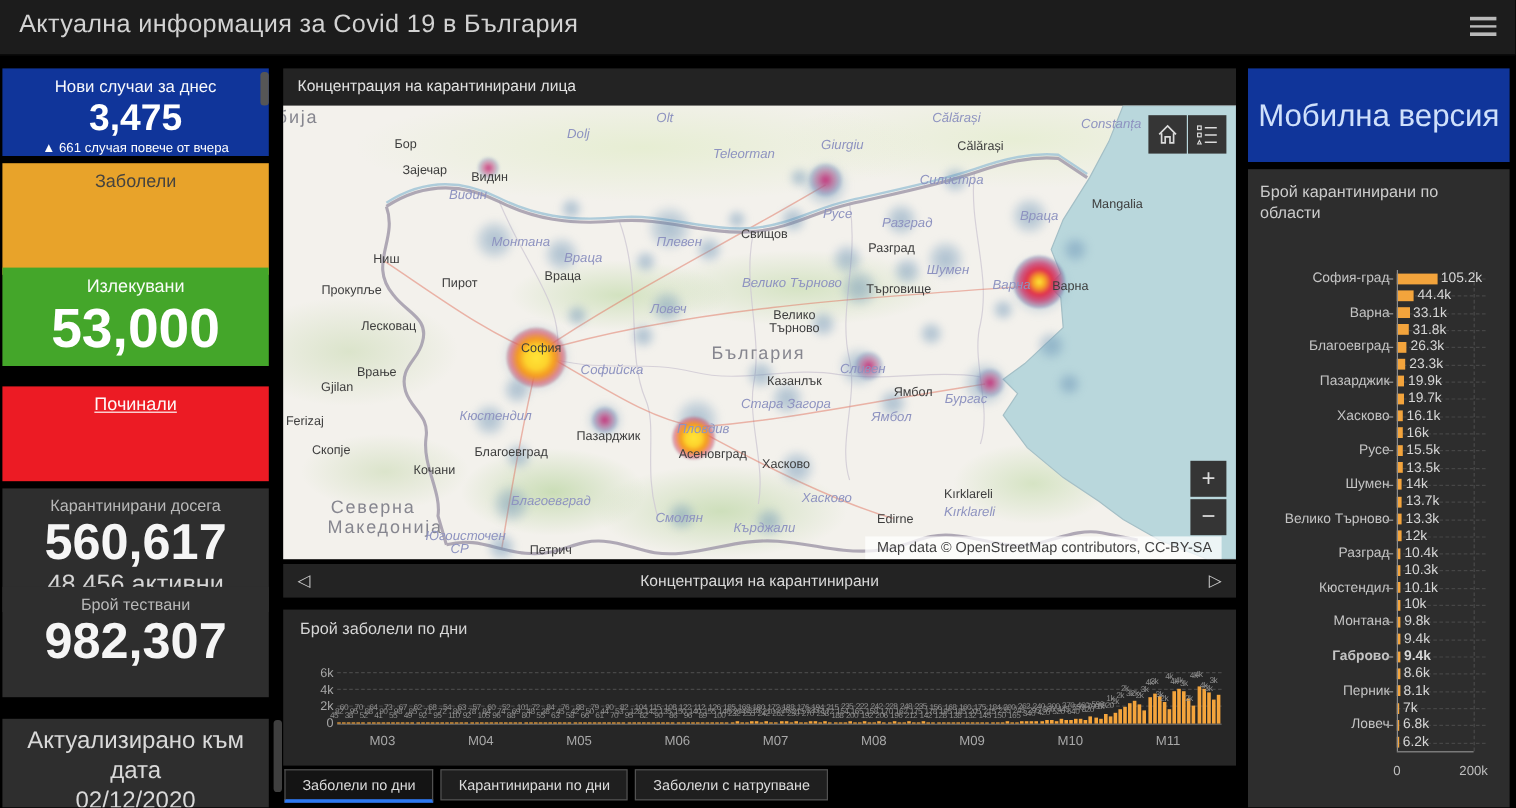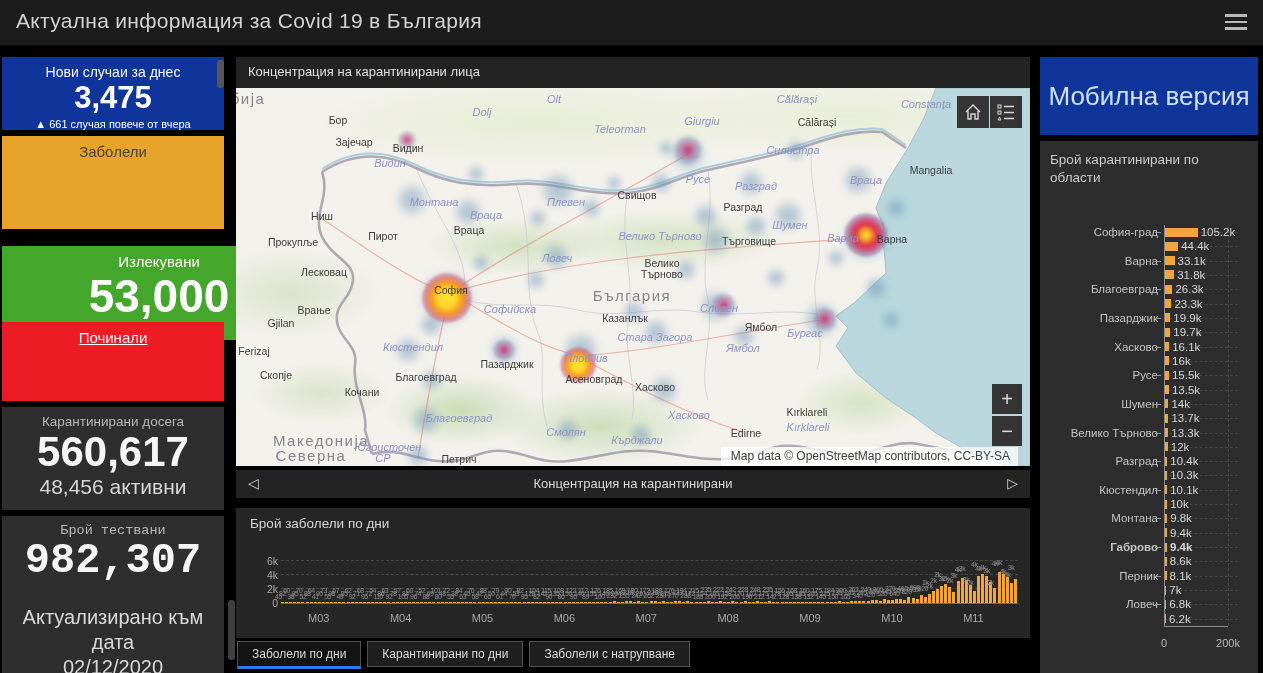--- a/index.html
+++ b/index.html
@@ -12,22 +12,22 @@
   #hamburger span{display:block;width:22px;height:2.5px;background:#b9b9b9;margin-bottom:4px;}
   
   .card{position:absolute;left:2px;width:222px;text-align:center;overflow:hidden;}
   .card .clabel{font-size:14px;margin-top:7px;opacity:.97;}
   .card .cbig{font-size:31px;font-weight:700;line-height:1.05;margin-top:2px;}
   .card .chuge{font-size:46px;font-weight:700;line-height:1.0;margin-top:3px;}
   .card .cdark{font-size:42px;font-weight:700;line-height:1.0;margin-top:2px;color:#f5f5f5;}
   .card .cdelta{font-size:11px;margin-top:3px;}
   .card .csub{font-size:21px;margin-top:2px;color:#d6d6d6;}
   .card .cdate{font-size:20px;line-height:1.25;margin-top:6px;}
-  #card0{top:57px;height:73px;} #card1{top:136px;height:93px;} #card2{top:246px;height:94px;padding-left:46px;}
-  #card3{top:322px;height:79px;text-decoration:underline;} #card4{top:407px;height:103px;} #card5{top:516px;height:92px;font-family:Liberation Mono, monospace;}
+  #card0{top:57px;height:73px;} #card1{top:136px;height:93px;} #card2{top:223px;height:82px;}
+  #card3{top:322px;height:79px;text-decoration:underline;} #card4{top:407px;height:103px;} #card5{top:489px;height:92px;}
   #card6{top:599px;height:74px;}
   #card4 .clabel,#card5 .clabel{color:#bdbdbd;font-size:13.5px;}
   .sb-thumb{position:absolute;background:#565656;border-radius:3px;}
   
   #map-panel{position:absolute;left:236px;top:57px;width:794px;height:409px;background:#232323;}
   #map-title{position:absolute;left:12px;top:7px;font-size:13px;color:#e0e0e0;}
   #map-canvas{position:absolute;left:0;top:31px;width:794px;height:378px;overflow:hidden;
     background-color:#f3f1ec;
     background-image:
       radial-gradient(ellipse 130px 42px at 280px 158px, rgba(184,214,156,.55), transparent 70%),
@@ -213,21 +213,21 @@
         <div class="blob low" style="left: 421px; top: 51px; height: 18px; width: 18px;"></div>
         <div class="blob med" style="left: 162px; top: 43px; height: 18px; width: 18px;"></div>
         <div class="blob med" style="left: 438px; top: 48px; height: 28px; width: 28px;"></div>
         <div class="blob med" style="left: 257px; top: 251px; height: 22px; width: 22px;"></div>
         <div class="blob med" style="left: 476px; top: 205px; height: 24px; width: 24px;"></div>
         <div class="blob med" style="left: 577px; top: 219px; height: 24px; width: 24px;"></div>
         <div class="blob hot" style="left: 324px; top: 259px; height: 36px; width: 36px;"></div>
         <div class="blob hot" style="left: 186px; top: 185px; height: 50px; width: 50px;"></div>
         <div class="blob hot2" style="left: 608px; top: 125px; height: 44px; width: 44px;"></div>
         <div class="mlabel country" style="left: 396px; top: 207px;">България</div>
-        <div class="mlabel country" style="left: 75px; top: 335px; margin-top: 32px;">Северна</div>
+        <div class="mlabel country" style="left: 75px; top: 335px;">Северна</div>
         <div class="mlabel country" style="left: 85px; top: 352px;">Македонија</div>
         <div class="mlabel country" style="left: 12px; top: 10px;">бија</div>
         <div class="mlabel region" style="left: 318px; top: 11px;">Olt</div>
         <div class="mlabel region" style="left: 246px; top: 24px;">Dolj</div>
         <div class="mlabel region" style="left: 384px; top: 41px;">Teleorman</div>
         <div class="mlabel region" style="left: 466px; top: 33px;">Giurgiu</div>
         <div class="mlabel region" style="left: 561px; top: 11px;">Călărași</div>
         <div class="mlabel region" style="left: 690px; top: 16px;">Constanța</div>
         <div class="mlabel region" style="left: 154px; top: 75px;">Видин</div>
         <div class="mlabel region" style="left: 198px; top: 114px;">Монтана</div>
@@ -270,21 +270,21 @@
         <div class="mlabel city" style="left: 233px; top: 142px;">Враца</div>
         <div class="mlabel city" style="left: 401px; top: 107px;">Свищов</div>
         <div class="mlabel city" style="left: 507px; top: 119px;">Разград</div>
         <div class="mlabel city" style="left: 513px; top: 153px;">Търговище</div>
         <div class="mlabel city" style="left: 426px; top: 175px;">Велико</div>
         <div class="mlabel city" style="left: 426px; top: 186px;">Търново</div>
         <div class="mlabel city" style="left: 656px; top: 151px;">Варна</div>
         <div class="mlabel city" style="left: 581px; top: 34px;">Călărași</div>
         <div class="mlabel city" style="left: 695px; top: 82px;">Mangalia</div>
         <div class="mlabel city" style="left: 215px; top: 202px;">София</div>
-        <div class="mlabel city" style="left: 389px; top: 230px;">Казанлък</div>
+        <div class="mlabel city" style="left: 426px; top: 230px;">Казанлък</div>
         <div class="mlabel city" style="left: 525px; top: 239px;">Ямбол</div>
         <div class="mlabel city" style="left: 271px; top: 276px;">Пазарджик</div>
         <div class="mlabel city" style="left: 358px; top: 291px;">Асеновград</div>
         <div class="mlabel city" style="left: 419px; top: 299px;">Хасково</div>
         <div class="mlabel city" style="left: 190px; top: 289px;">Благоевград</div>
         <div class="mlabel city" style="left: 223px; top: 371px;">Петрич</div>
         <div class="mlabel city" style="left: 510px; top: 345px;">Edirne</div>
         <div class="mlabel city" style="left: 571px; top: 324px;">Kırklareli</div>
         <div class="mapbtns" id="map-topbtns">
         <div class="mapbtn">

